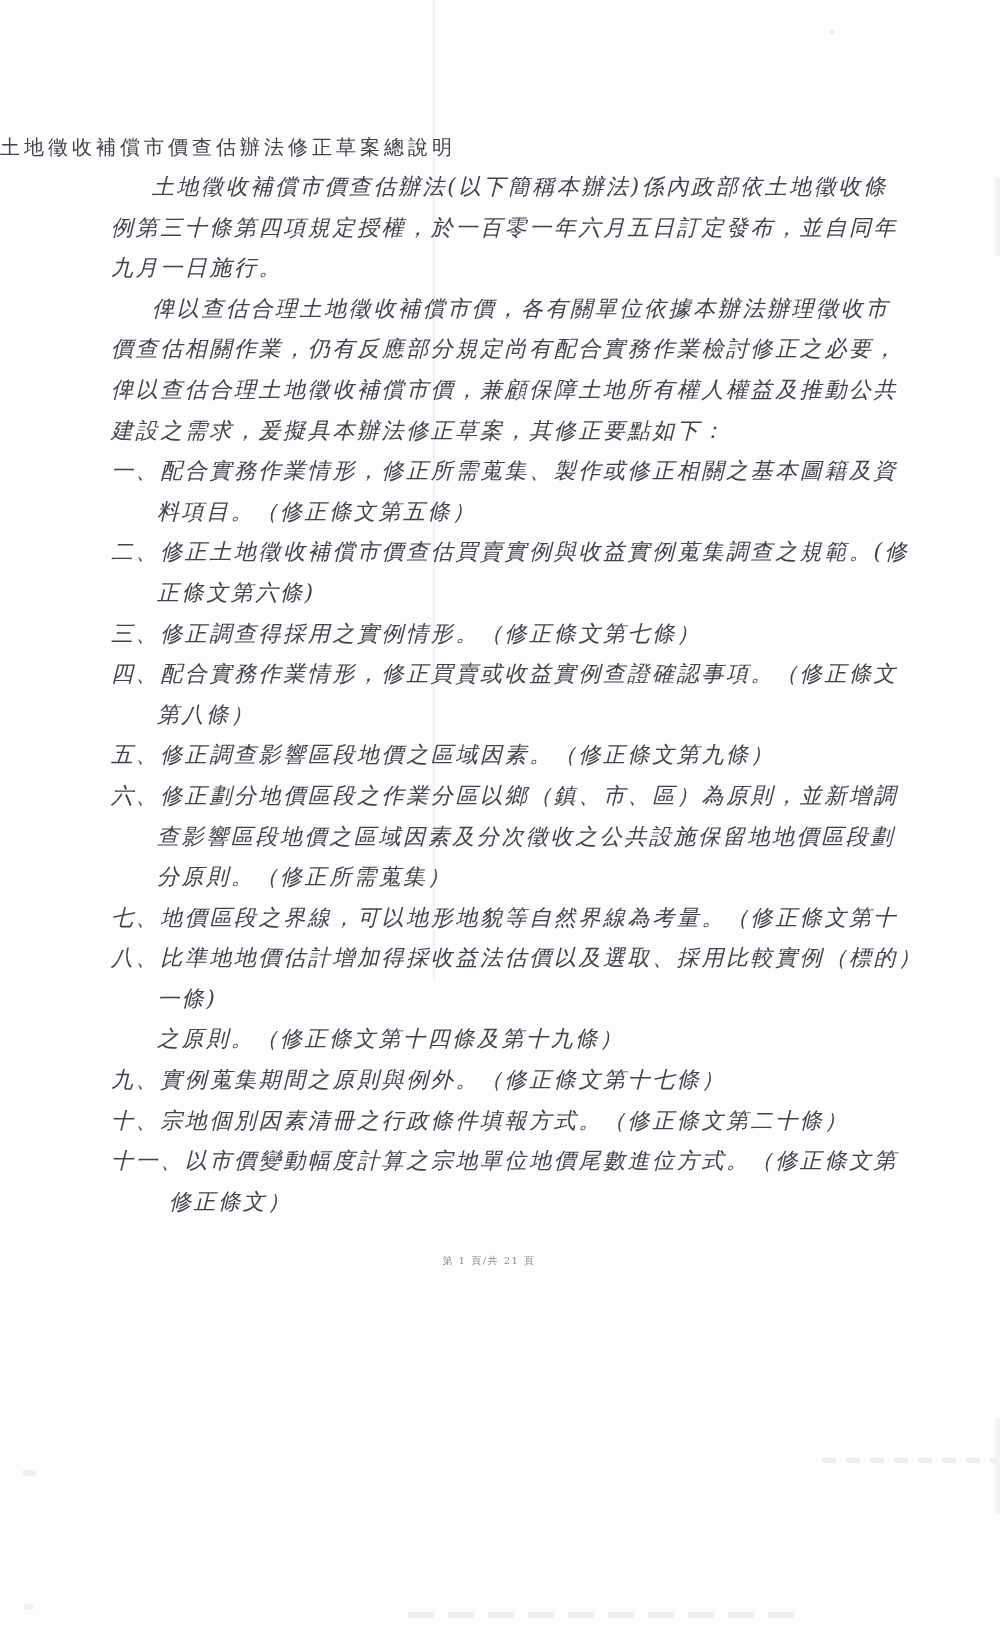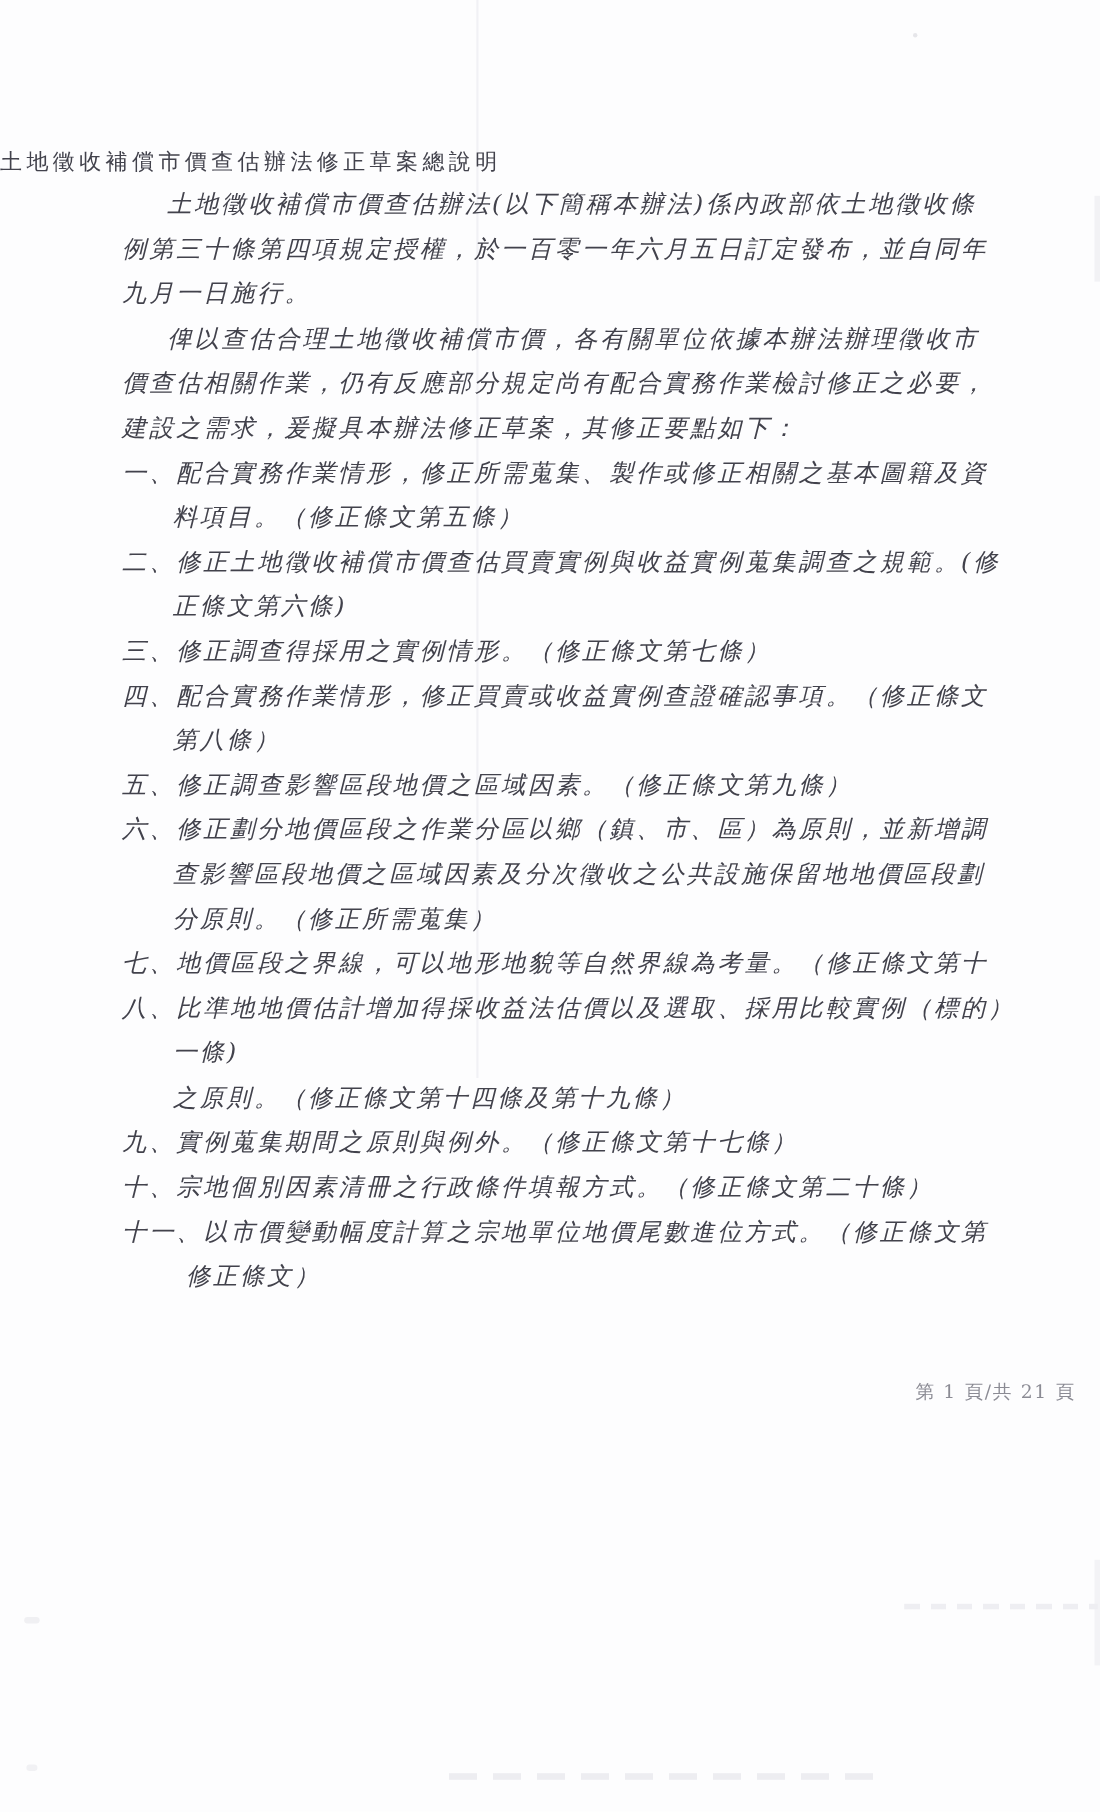--- a/index.html
+++ b/index.html
@@ -45,22 +45,22 @@
     font-style: italic;
   }
   .line.first { padding-left: 41px; }
   .line.hang2 { padding-left: 46px; }
   .line.hang3 { padding-left: 58px; }
   .page-footer {
     position: absolute;
     top: 1254px;
     left: 0;
     width: 978px;
-    text-align: right;
-    font-size: 17px;
+    text-align: center;
+    font-size: 10px;
     letter-spacing: 1.5px;
     color: var(--footer-ink);
     white-space: nowrap;
   }
   
   .crease {
     position: absolute;
     left: 433px;
     top: 0;
     width: 2px;
@@ -141,20 +141,21 @@
   <div class="speck-b"></div>
 
   <div class="doc-title">土地徵收補償市價查估辦法修正草案總說明</div>
 
   <div class="body-block">
       <div class="line first">土地徵收補償市價查估辦法(以下簡稱本辦法)係內政部依土地徵收條</div>
       <div class="line flush">例第三十條第四項規定授權，於一百零一年六月五日訂定發布，並自同年</div>
       <div class="line flush">九月一日施行。</div>
       <div class="line first">俾以查估合理土地徵收補償市價，各有關單位依據本辦法辦理徵收市</div>
       <div class="line flush">價查估相關作業，仍有反應部分規定尚有配合實務作業檢討修正之必要，</div>
+      <div class="line flush">俾以查估合理土地徵收補償市價，兼顧保障土地所有權人權益及推動公共</div>
       <div class="line flush">建設之需求，爰擬具本辦法修正草案，其修正要點如下：</div>
       <div class="line flush">一、配合實務作業情形，修正所需蒐集、製作或修正相關之基本圖籍及資</div>
       <div class="line hang2">料項目。（修正條文第五條）</div>
       <div class="line flush">二、修正土地徵收補償市價查估買賣實例與收益實例蒐集調查之規範。(修</div>
       <div class="line hang2">正條文第六條)</div>
       <div class="line flush">三、修正調查得採用之實例情形。（修正條文第七條）</div>
       <div class="line flush">四、配合實務作業情形，修正買賣或收益實例查證確認事項。（修正條文</div>
       <div class="line hang2">第八條）</div>
       <div class="line flush">五、修正調查影響區段地價之區域因素。（修正條文第九條）</div>
       <div class="line flush">六、修正劃分地價區段之作業分區以鄉（鎮、市、區）為原則，並新增調</div>

